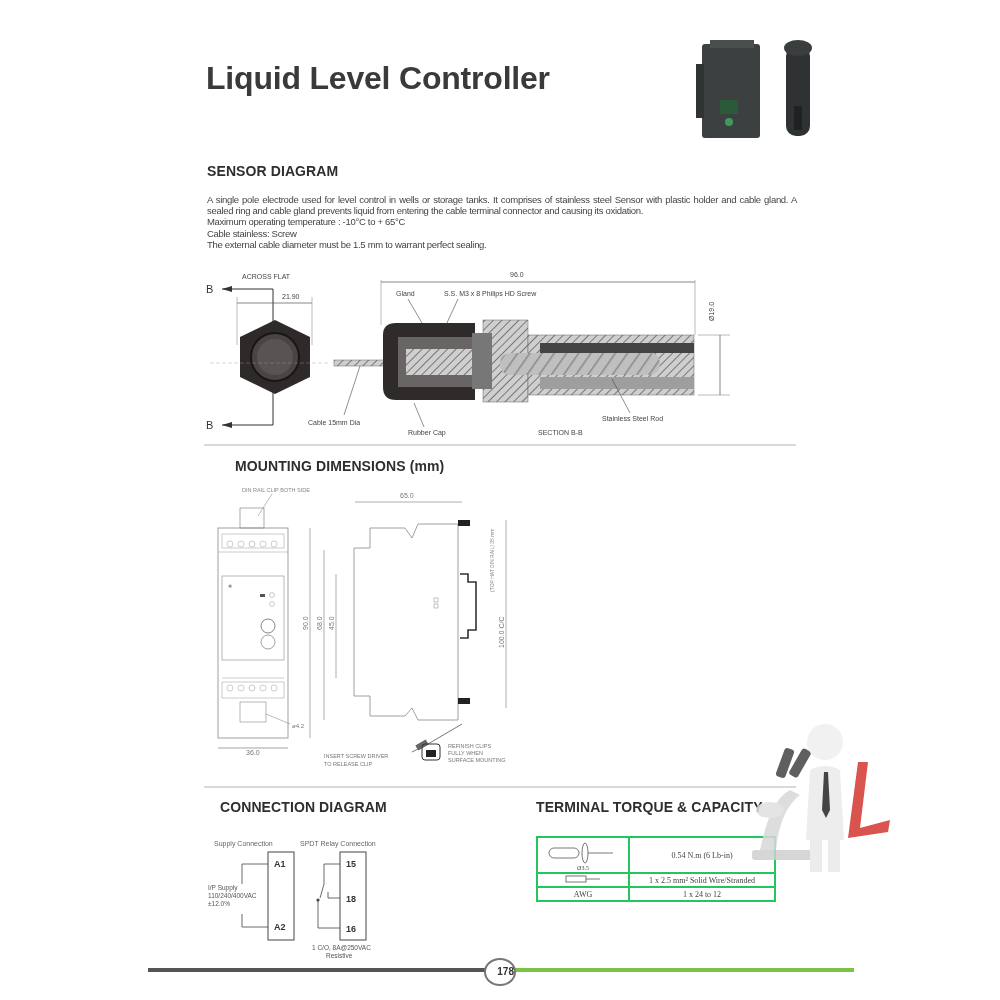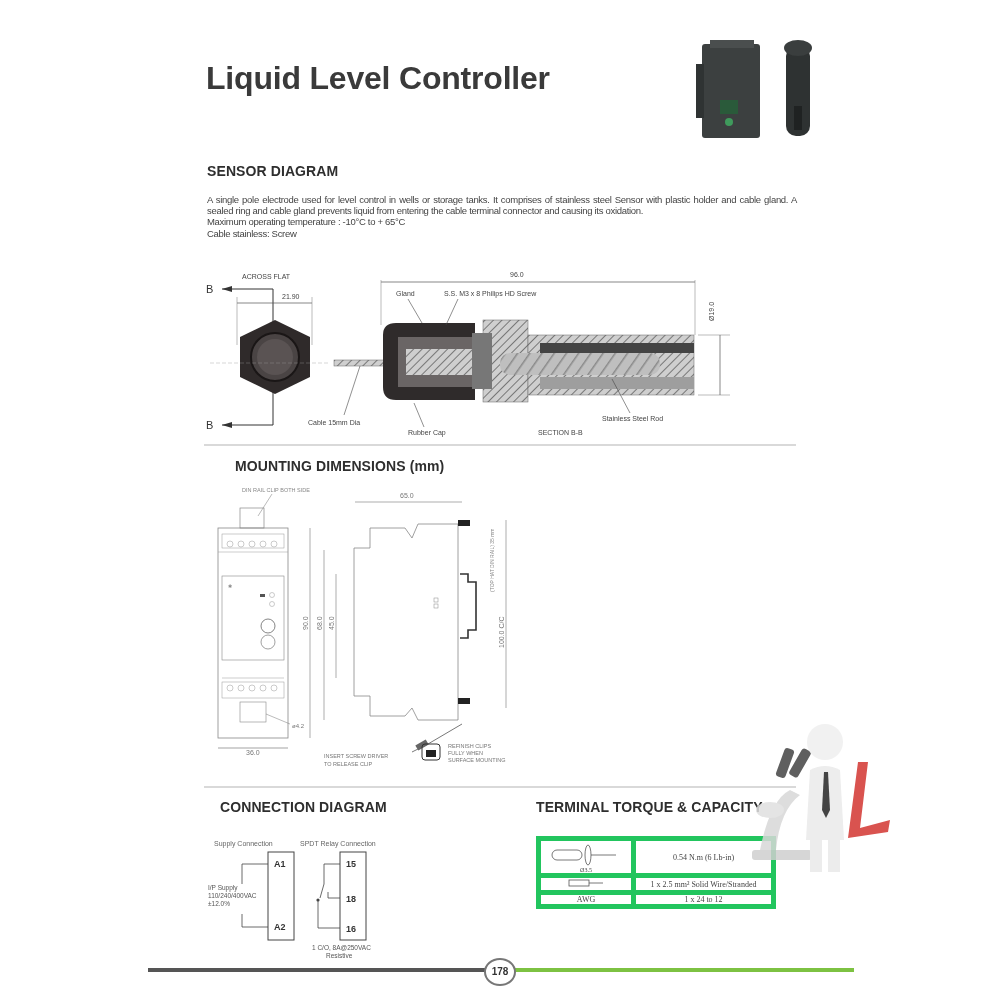--- a/index.html
+++ b/index.html
@@ -5,24 +5,24 @@
   html, body { margin:0; padding:0; background:#ffffff; }
   body { width:1000px; height:1000px; position:relative; overflow:hidden; font-family:"Liberation Sans", sans-serif; color:#333; }
   .abs { position:absolute; }
   .title { left:206px; top:60px; font-size:32px; color:#3a3a3a; font-weight:bold; letter-spacing:-0.2px; }
   .h2 { font-weight:bold; font-size:14px; color:#2e2e2e; letter-spacing:0.1px; }
   .para { left:207px; top:186px; width:590px; font-size:9.5px; line-height:11.2px; color:#444; text-align:justify; letter-spacing:-0.3px;margin-top:8px; }
   .para p { margin:0; }
   .hr { height:2px; background:#d9d9d9; }
   svg text { font-family:"Liberation Sans", sans-serif; }
   table.torque { border-collapse:collapse; position:absolute; left:536px; top:836px; width:240px; font-family:"Liberation Serif", serif; font-size:8px; color:#444; }
-  table.torque td { border:5px solid #22c55e; text-align:center; padding:0; }
+  table.torque td { border:2px solid #22c55e; text-align:center; padding:0; }
   .pagebar-left { left:148px; top:968px; width:338px; height:4px; background:#555; }
   .pagebar-right { left:512px; top:968px; width:342px; height:4px; background:#7dc242; }
-  .pagenum { left:484px; top:958px; width:28px; height:24px; border:2px solid #777; border-radius:50%; background:#fff; font-size:10px; font-weight:bold; color:#333; text-align:center; line-height:24px; }
+  .pagenum { left:484px; top:958px; width:28px; height:24px; border:2px solid #777; border-radius:50%; background:#fff; font-size:10px; font-weight:bold; color:#333; text-align:right; line-height:24px; }
 </style>
 </head>
 <body>
 
 <div class="abs title">Liquid Level Controller</div>
 
 <div class="abs" style="left:690px; top:36px; width:140px; height:110px;">
   <svg width="140" height="110">
     <rect x="12" y="8" width="58" height="94" rx="3" fill="#3c4040"></rect>
     <rect x="6" y="28" width="8" height="54" fill="#2f3333"></rect>
@@ -33,20 +33,21 @@
     <ellipse cx="108" cy="12" rx="14" ry="8" fill="#3a3e3e"></ellipse>
     <rect x="104" y="70" width="8" height="24" fill="#1f2222"></rect>
   </svg>
 </div>
 
 <div class="abs h2" style="left:207px; top:163px;">SENSOR DIAGRAM</div>
 <div class="abs para">
   <p>A single pole electrode used for level control in wells or storage tanks. It comprises of stainless steel Sensor with plastic holder and cable gland. A sealed ring and cable gland prevents liquid from entering the cable terminal connector and causing its oxidation.</p>
   <p>Maximum operating temperature : -10°C to + 65°C</p>
   <p>Cable stainless: Screw</p>
+  <p>The external cable diameter must be 1.5 mm to warrant perfect sealing.</p>
 </div>
 
 <div class="abs" style="left:200px; top:265px; width:600px; height:175px;">
   <svg width="600" height="175">
     <defs>
       <pattern id="hatch" width="6" height="6" patternUnits="userSpaceOnUse" patternTransform="rotate(45)">
         <rect width="6" height="6" fill="#cfcfcf"></rect>
         <line x1="0" y1="0" x2="0" y2="6" stroke="#777" stroke-width="2"></line>
       </pattern>
       <pattern id="hatch2" width="10" height="10" patternUnits="userSpaceOnUse" patternTransform="rotate(35)">

